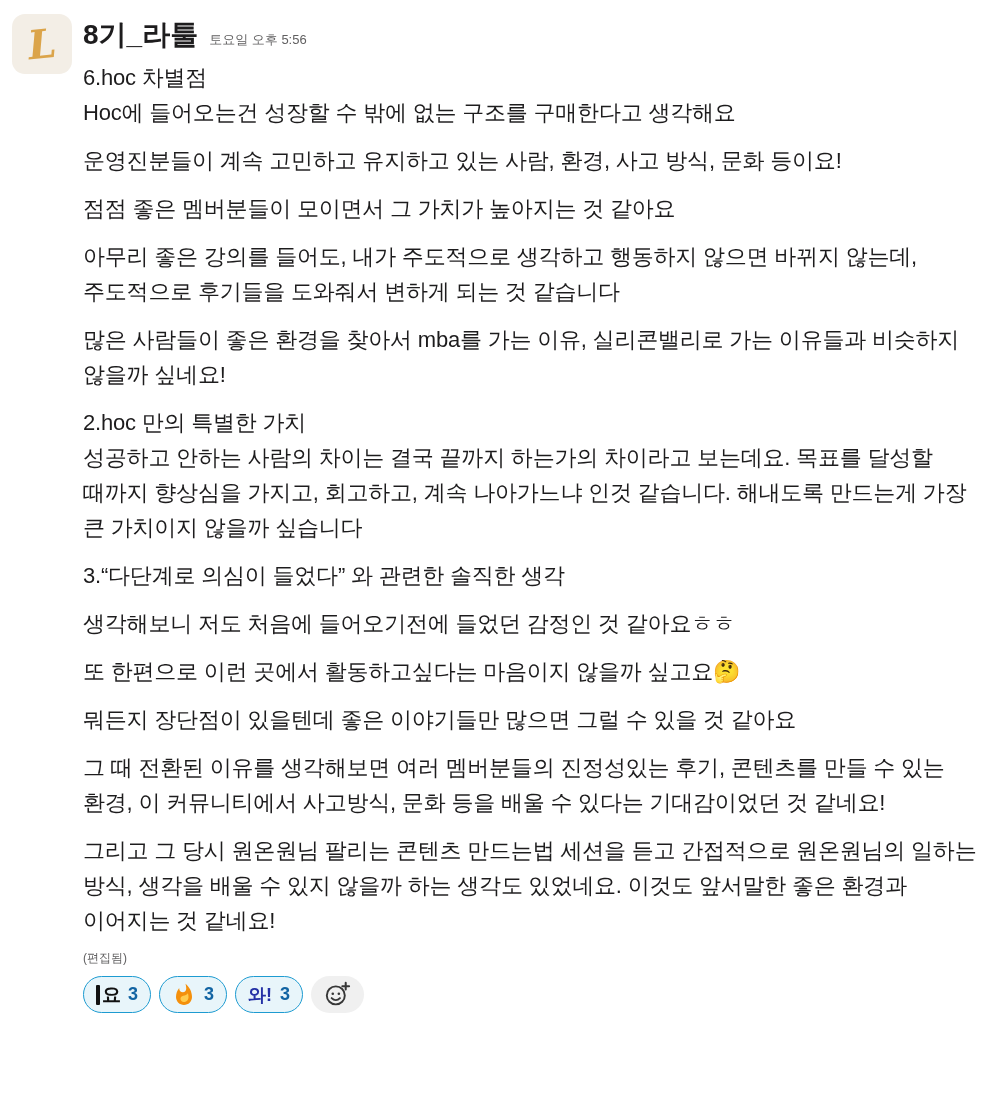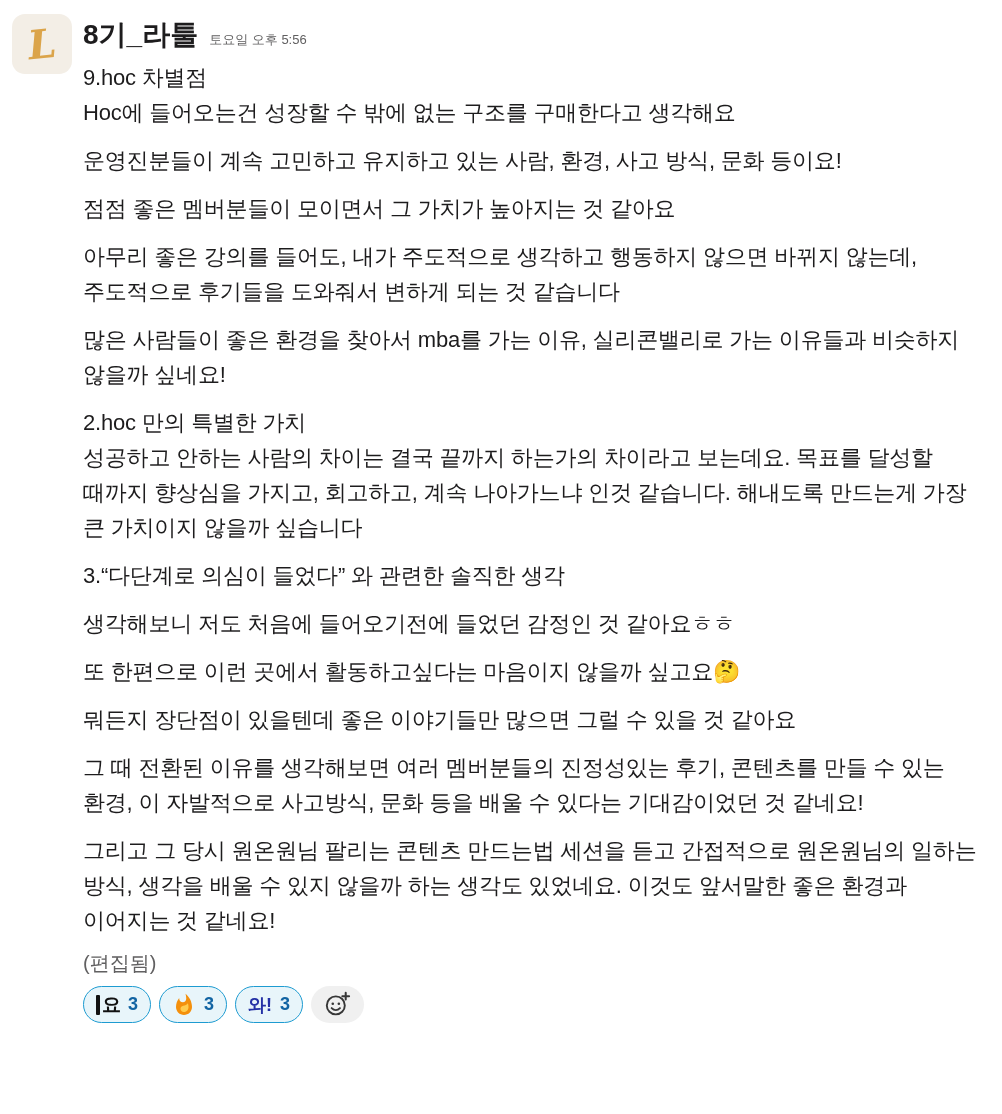--- a/index.html
+++ b/index.html
@@ -26,21 +26,21 @@
   .content{flex:1;margin-left:11px;min-width:0;}
   .head{display:flex;align-items:baseline;margin-top:2px;}
   .username{font-weight:bold;font-size:28px;color:var(--text);cursor:pointer;}
   .timestamp{font-size:13px;color:var(--muted);margin-left:11px;cursor:pointer;}
   .body-text p{
     font-size:22px;line-height:35px;white-space:pre-wrap;word-break:keep-all;
     margin-top:13px;letter-spacing:-0.2px;
   }
   .body-text p.first{margin-top:6px;}
   .body-text p.gap-large{}
-  .edited{font-size:20px;color:var(--muted);margin-top:12px;}
+  .edited{font-size:12px;color:var(--muted);margin-top:12px;}
   .reactions{display:flex;align-items:center;gap:8px;margin-top:9px;}
   .pill{
     height:37px;border-radius:19px;background:var(--pill-bg);
     border:1.5px solid var(--pill-border);
     display:inline-flex;align-items:center;gap:8px;padding:0 12px;cursor:pointer;
   }
   .pill .count{font-size:18px;font-weight:600;color:var(--count);}
   .emoji-1yo{font-weight:900;font-size:19px;color:#111;letter-spacing:-1px;display:inline-flex;align-items:center;}
   .emoji-1yo .bar{display:inline-block;width:4px;height:20px;background:#111;border-radius:1px;margin-right:2px;}
   .emoji-wow{font-weight:800;font-size:18px;color:var(--wow);}
@@ -56,33 +56,33 @@
 <div class="message">
   <div class="avatar">
     <span class="letter">L</span>
   </div>
   <div class="content">
     <div class="head">
       <span class="username">8기_라툴</span>
       <span class="timestamp">토요일 오후 5:56</span>
     </div>
     <div class="body-text">
-      <p class="first">9.hoc 차별점
+      <p class="first">6.hoc 차별점
 Hoc에 들어오는건 성장할 수 밖에 없는 구조를 구매한다고 생각해요</p>
       <p>운영진분들이 계속 고민하고 유지하고 있는 사람, 환경, 사고 방식, 문화 등이요!</p>
       <p>점점 좋은 멤버분들이 모이면서 그 가치가 높아지는 것 같아요</p>
       <p>아무리 좋은 강의를 들어도, 내가 주도적으로 생각하고 행동하지 않으면 바뀌지 않는데, 주도적으로 후기들을 도와줘서 변하게 되는 것 같습니다</p>
       <p>많은 사람들이 좋은 환경을 찾아서 mba를 가는 이유, 실리콘밸리로 가는 이유들과 비슷하지 않을까 싶네요!</p>
       <p>2.hoc 만의 특별한 가치
 성공하고 안하는 사람의 차이는 결국 끝까지 하는가의 차이라고 보는데요. 목표를 달성할 때까지 향상심을 가지고, 회고하고, 계속 나아가느냐 인것 같습니다. 해내도록 만드는게 가장 큰 가치이지 않을까 싶습니다</p>
       <p class="gap-large">3.“다단계로 의심이 들었다” 와 관련한 솔직한 생각</p>
       <p>생각해보니 저도 처음에 들어오기전에 들었던 감정인 것 같아요ㅎㅎ</p>
       <p>또 한편으로 이런 곳에서 활동하고싶다는 마음이지 않을까 싶고요🤔</p>
       <p>뭐든지 장단점이 있을텐데 좋은 이야기들만 많으면 그럴 수 있을 것 같아요</p>
-      <p>그 때 전환된 이유를 생각해보면 여러 멤버분들의 진정성있는 후기, 콘텐츠를 만들 수 있는 환경, 이 자발적으로 사고방식, 문화 등을 배울 수 있다는 기대감이었던 것 같네요!</p>
+      <p>그 때 전환된 이유를 생각해보면 여러 멤버분들의 진정성있는 후기, 콘텐츠를 만들 수 있는 환경, 이 커뮤니티에서 사고방식, 문화 등을 배울 수 있다는 기대감이었던 것 같네요!</p>
       <p>그리고 그 당시 원온원님 팔리는 콘텐츠 만드는법 세션을 듣고 간접적으로 원온원님의 일하는 방식, 생각을 배울 수 있지 않을까 하는 생각도 있었네요. 이것도 앞서말한 좋은 환경과 이어지는 것 같네요!</p>
     </div>
     <div class="edited">(편집됨)</div>
 
     <div class="reactions">
 
       <button class="pill">
         <span class="emoji-1yo">
             <span class="bar"></span>
             <span>요</span>

